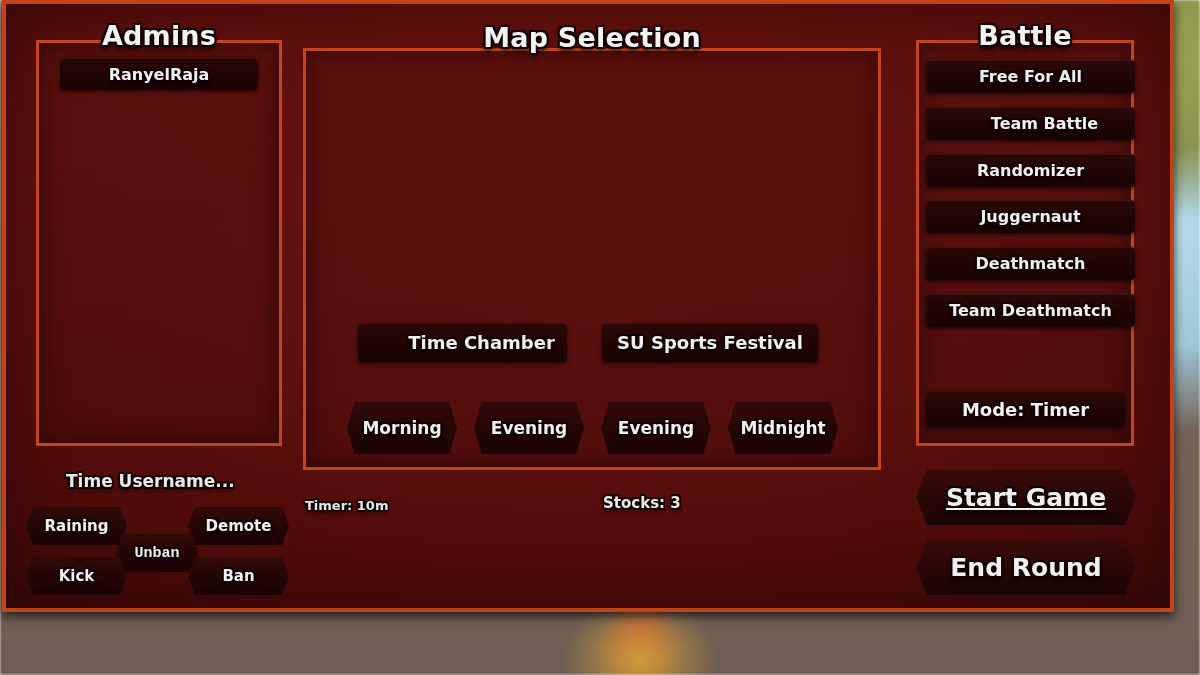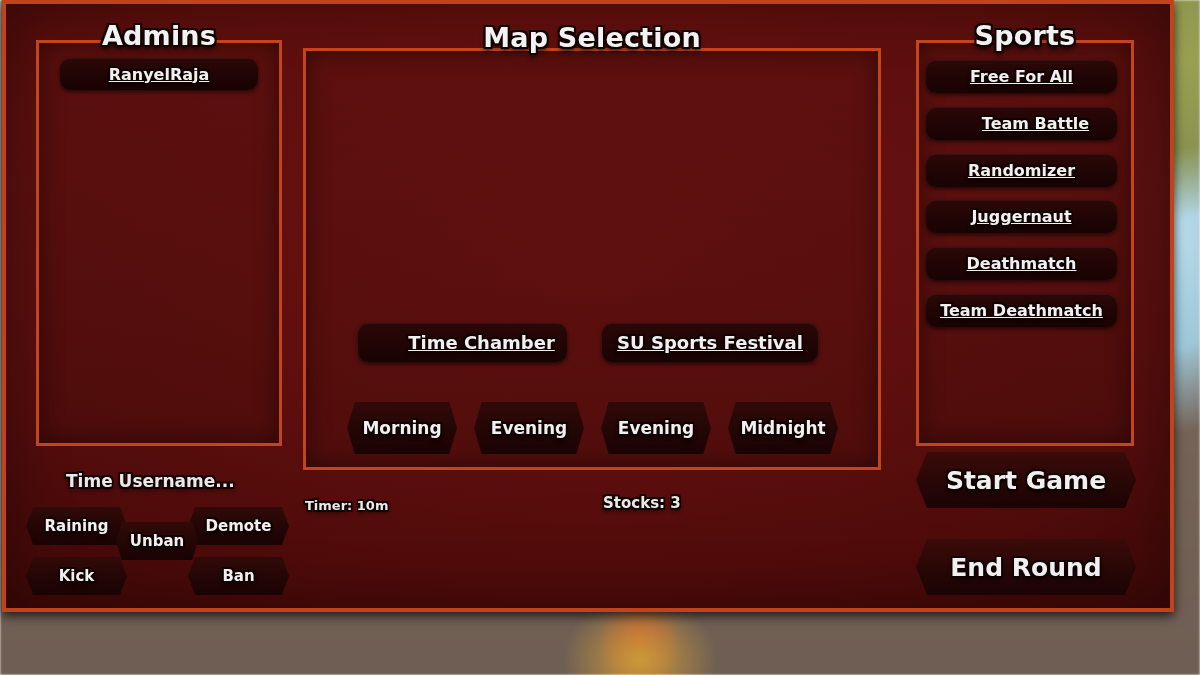--- a/index.html
+++ b/index.html
@@ -77,36 +77,35 @@
   .dark-btn {
     position: absolute;
     background: linear-gradient(180deg, #2b0807 0%, #200504 55%, #180303 100%);
     color: #f0f0f0;
     font-size: 17px;
     font-weight: bold;
     display: flex;
     align-items: center;
     justify-content: center;
     text-align: center;
-    border-radius: 10px;
+    border-radius: 4px;
     box-shadow: 0 2px 4px rgba(0,0,0,0.6), inset 0 1px 0 rgba(255,255,255,0.05);
     text-shadow:
       1.6px 0 0 #120202, -1.6px 0 0 #120202, 0 1.6px 0 #120202, 0 -1.6px 0 #120202,
       1.6px 1.6px 0 #120202, -1.6px 1.6px 0 #120202, 1.6px -1.6px 0 #120202, -1.6px -1.6px 0 #120202,
       0 3px 4px rgba(0,0,0,0.85);
     white-space: nowrap;
     cursor: pointer;
-    text-decoration: underline;
   }
 
   
   #admin-entry { left: 54px; top: 54px; width: 198px; height: 32px; font-size: 16px; }
 
   
-  .mode-btn { left: 920px; width: 191px; height: 33px; font-size: 16px; }
+  .mode-btn { left: 920px; width: 209px; height: 33px; font-size: 16px; }
   #mode-0 { top: 56px; }
   #mode-1 { top: 103px; padding-left: 28px; }
   #mode-2 { top: 150px; }
   #mode-3 { top: 196px; }
   #mode-4 { top: 243px; }
   #mode-5 { top: 290px; }
   #mode-timer { left: 920px; top: 387px; width: 199px; height: 36px; font-size: 18px; }
 
   
   #map-0 { left: 352px; top: 319px; width: 209px; height: 39px; font-size: 18px; padding-left: 38px; }
@@ -135,34 +134,34 @@
   .weather-btn { top: 398px; height: 52px; font-size: 17px; }
   #weather-0 { left: 341px; width: 110px; }
   #weather-1 { left: 468px; width: 110px; }
   #weather-2 { left: 595px; width: 110px; }
   #weather-3 { left: 722px; width: 110px; }
 
   
   .admin-btn { height: 38px; font-size: 15px; }
   #adm-promote { left: 20px;  top: 503px; width: 101px; }
   #adm-demote  { left: 182px; top: 503px; width: 101px; }
-  #adm-unban   { left: 110px; top: 518px; width: 82px;  }
+  #adm-unban   { left: 110px; top: 530px; width: 82px; font-family: Liberation Mono, monospace;  }
   #adm-kick    { left: 20px;  top: 553px; width: 101px; }
   #adm-ban     { left: 182px; top: 553px; width: 101px; }
 
   
   .big-btn {
     font-size: 25px;
     height: 56px;
     left: 910px;
     width: 220px;
     clip-path: polygon(5% 0%, 95% 0%, 100% 50%, 95% 100%, 5% 100%, 0% 50%);
     background: linear-gradient(180deg, #3a0b09 0%, #280706 55%, #1b0404 100%);
   }
-  #start-game { top: 448px; }
+  #start-game { top: 465px; text-decoration: underline; }
   #end-round  { top: 535px; }
 
   
   .plain-label {
     position: absolute;
     color: #e9e9e9;
     font-weight: bold;
     white-space: nowrap;
     text-shadow:
       1.6px 0 0 #140303, -1.6px 0 0 #140303, 0 1.6px 0 #140303, 0 -1.6px 0 #140303,
@@ -203,27 +202,28 @@
   <div class="dark-btn" id="map-1">SU Sports Festival</div>
 
   <div class="hex-btn weather-btn" id="weather-0">Morning</div>
   <div class="hex-btn weather-btn" id="weather-1">Evening</div>
   <div class="hex-btn weather-btn" id="weather-2">Evening</div>
   <div class="hex-btn weather-btn" id="weather-3">Midnight</div>
 
   <div class="plain-label" id="timer-label">Timer: 10m</div>
   <div class="plain-label" id="stocks-label">Stocks: 3</div>
 
-  <div class="panel-title" id="title-modes">Sports</div>
+  <div class="panel-title" id="title-modes">Battle</div>
 
   <div class="bordered-panel" id="modes-panel"></div>
 
   <div class="dark-btn mode-btn" id="mode-0">Free For All</div>
   <div class="dark-btn mode-btn" id="mode-1">Team Battle</div>
   <div class="dark-btn mode-btn" id="mode-2">Randomizer</div>
   <div class="dark-btn mode-btn" id="mode-3">Juggernaut</div>
   <div class="dark-btn mode-btn" id="mode-5">Team Deathmatch</div>
   <div class="dark-btn mode-btn" id="mode-4">Deathmatch</div>
 
+  <div class="dark-btn" id="mode-timer">Mode: Timer</div>
 
   <div class="hex-btn big-btn" id="start-game">Start Game</div>
   <div class="hex-btn big-btn" id="end-round">End Round</div>
 </div>
 
 </body></html>

